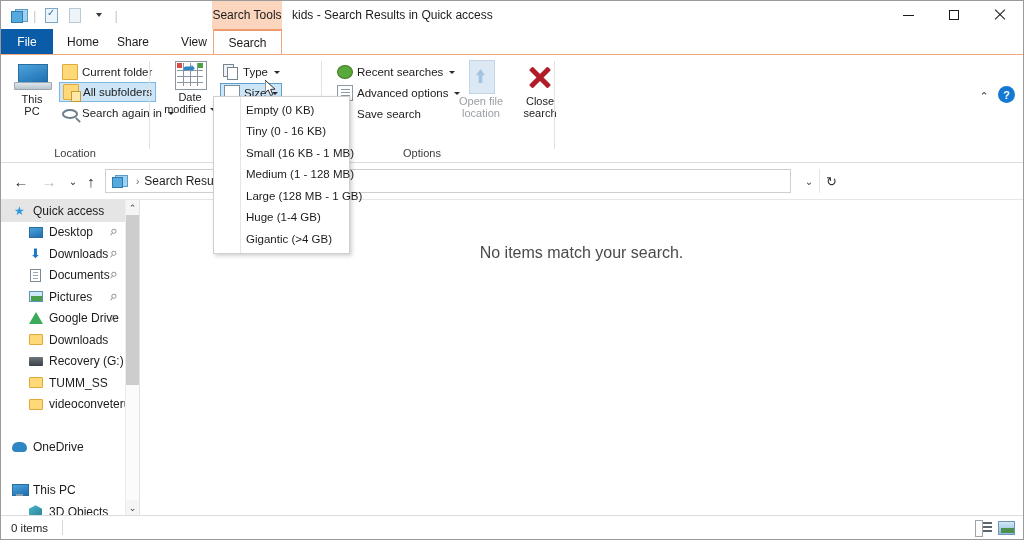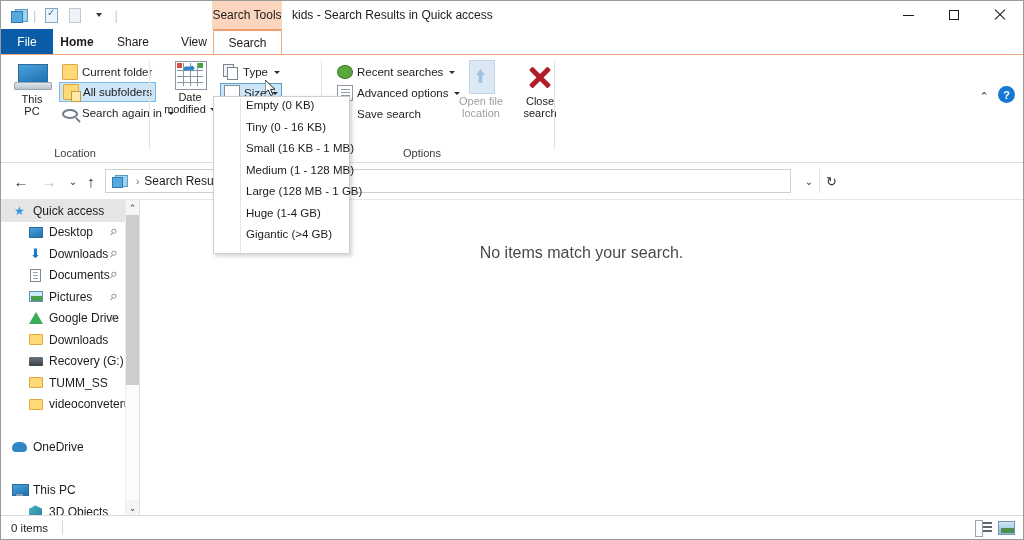--- a/index.html
+++ b/index.html
@@ -42,21 +42,21 @@
   .g-max { width:10px; height:10px; border:1px solid #1a1a1a; }
   .g-close { position:relative; width:12px; height:12px; }
   .g-close::before,.g-close::after { content:""; position:absolute; left:-1px; top:5px; width:14px; height:1px; background:#1a1a1a; }
   .g-close::before { transform:rotate(45deg); } .g-close::after { transform:rotate(-45deg); }
 
   
   .tabbar { height:26px; flex:0 0 26px; position:relative; background:#fff; }
   .tab { position:absolute; top:0; height:26px; display:flex; align-items:center;
          justify-content:center; font-size:12px; color:#1c1c1c; cursor:default; }
   .tab-file { left:0; width:52px; background:#0b5ca8; color:#fff; }
-  .tab-home { left:50px; width:52px;font-weight:bold; }
+  .tab-home { left:56px; width:52px; }
   .tab-share { left:104px; width:56px; }
   .tab-view { left:167px; width:52px; }
   .tab-search { left:212px; width:69px; background:#fff;
       border:1px solid #f0a87e; border-bottom:1px solid #fff; border-top:2px solid #ef9b6c; }
   .ribbon-top-rule { position:absolute; left:0; right:0; bottom:0; height:1px; background:#f0a87e; }
 
   
   .ribbon { flex:0 0 108px; height:108px; position:relative; background:#fff;
             border-bottom:1px solid #dcdcdc; }
   .rgroup { position:absolute; top:0; height:107px; }
@@ -222,21 +222,21 @@
       border:1px solid #6f96b5; position:relative; }
   .v-tiles::after { content:""; position:absolute; left:2px; bottom:1px; width:13px; height:5px;
       background:#4e8f4e; }
 
   
   .menu { position:absolute; left:212px; top:95px; width:137px;
       background:#fff; border:1px solid #cfcfcf; box-shadow:2px 2px 4px rgba(0,0,0,.18);
       padding:2px 0 3px 0; z-index:50; }
   .menu-gutter { position:absolute; left:0; top:0; bottom:0; width:27px; background:#fff;
       border-right:1px solid #e6e6e6; }
-  .mitem { position:relative; height:21.5px; display:flex; align-items:flex-start;
+  .mitem { position:relative; height:21.5px; display:flex; align-items:center;
       padding-left:32px; font-size:11.5px; color:#1c1c1c; white-space:nowrap; }
 
   .cursor { position:absolute; left:264px; top:79px; width:12px; height:18px; z-index:60; }
 </style>
 </head>
 <body>
 
 <div class="window">
 
   <div class="titlebar">

